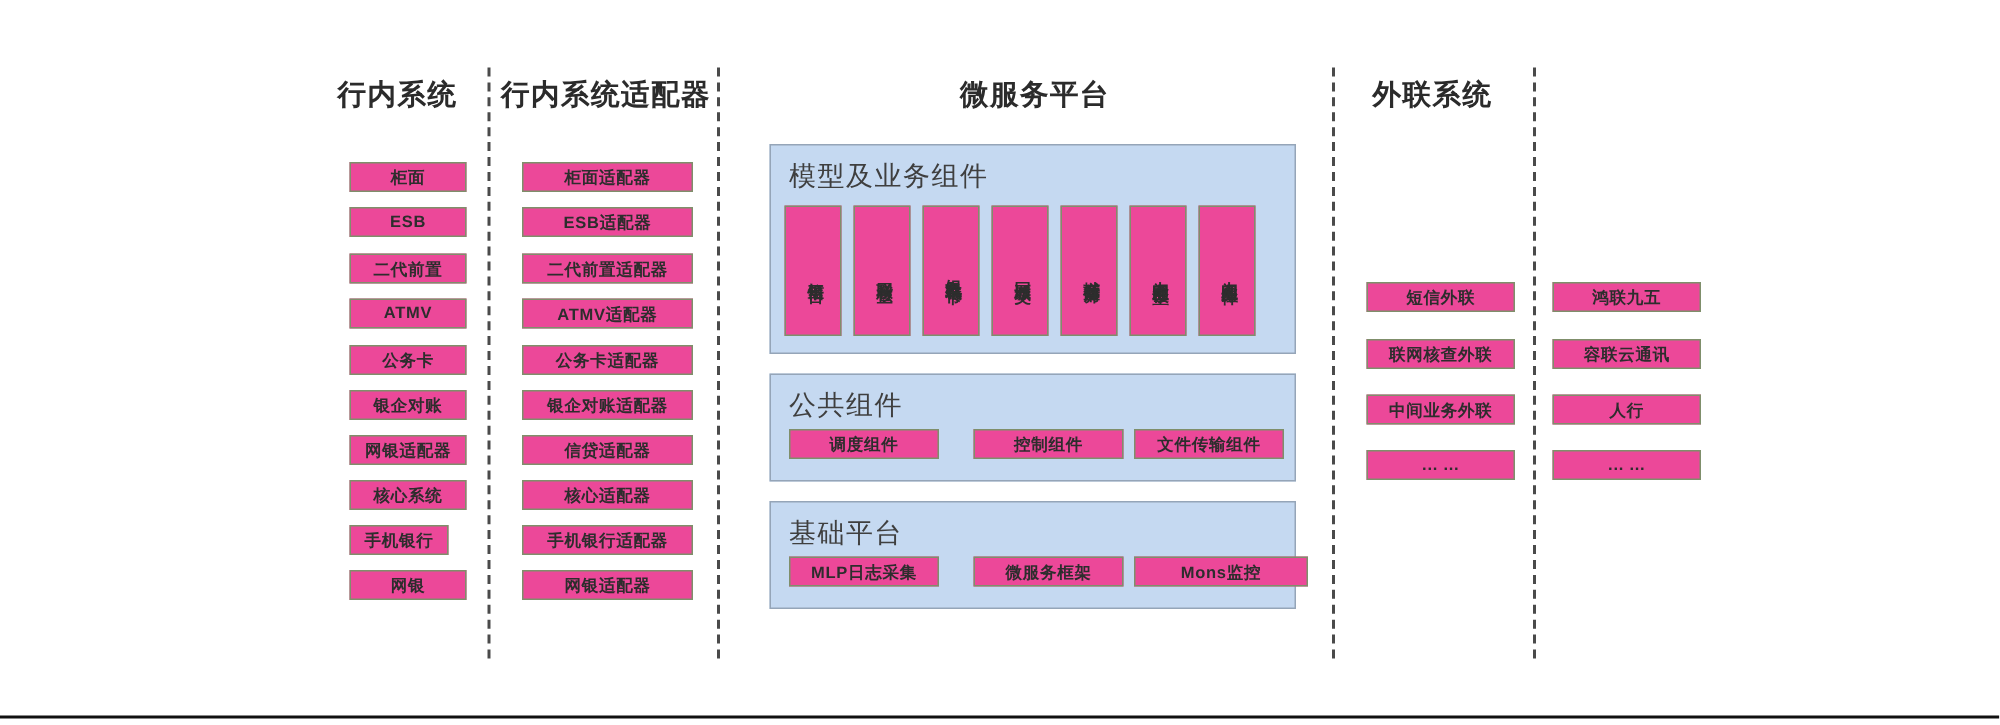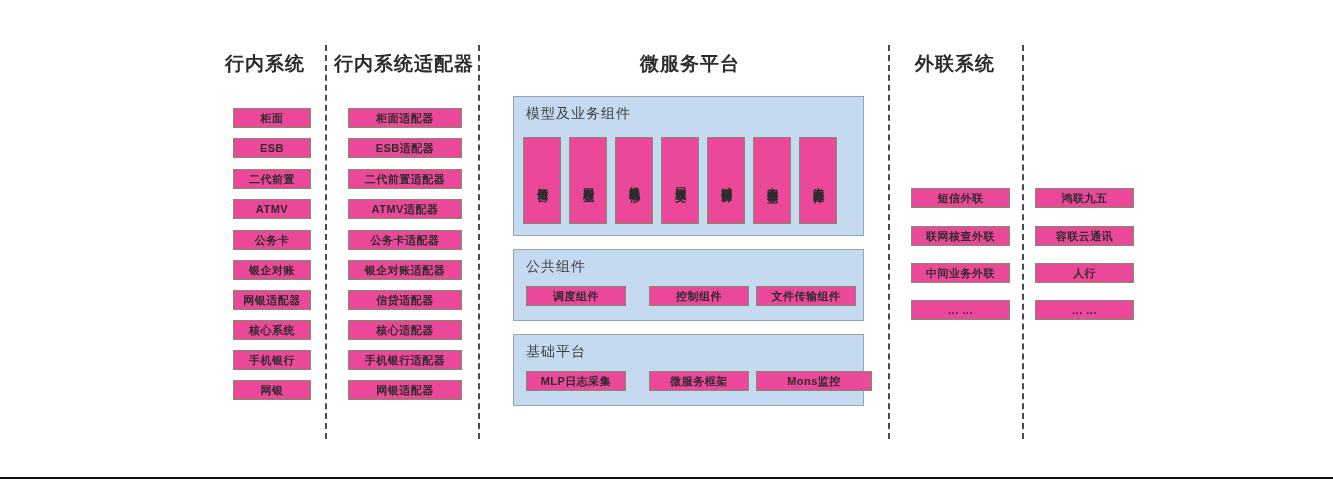--- a/index.html
+++ b/index.html
@@ -76,21 +76,21 @@
   .bluepanel {
     position: absolute;
     box-sizing: border-box;
     background: #c5d9f1;
     border: 1px solid #95a5b8;
   }
   .panel-title {
     position: absolute;
     left: 12px;
     top: 8px;
-    font-size: 14px;
+    font-size: 18px;
     color: #3f3f3f;
     font-weight: normal;
     letter-spacing: 1px;
     white-space: nowrap;
   }
 </style>
 </head>
 <body>
 
 <div id="canvas">
@@ -106,21 +106,21 @@
   <div class="col-header" style="left:890px; top:52px; width:130px;">外联系统</div>
 
   <div class="gbox" style="left:233px; top:108px; width:78px; height:20px;">柜面</div>
   <div class="gbox" style="left:233px; top:138px; width:78px; height:20px;">ESB</div>
   <div class="gbox" style="left:233px; top:169px; width:78px; height:20px;">二代前置</div>
   <div class="gbox" style="left:233px; top:199px; width:78px; height:20px;">ATMV</div>
   <div class="gbox" style="left:233px; top:230px; width:78px; height:20px;">公务卡</div>
   <div class="gbox" style="left:233px; top:260px; width:78px; height:20px;">银企对账</div>
   <div class="gbox" style="left:233px; top:290px; width:78px; height:20px;">网银适配器</div>
   <div class="gbox" style="left:233px; top:320px; width:78px; height:20px;">核心系统</div>
-  <div class="gbox" style="left:233px; top:350px; width:78px; height:20px;">手机银行</div>
+  <div class="gbox" style="left:233px; top:350px; width:66px; height:20px;">手机银行</div>
   <div class="gbox" style="left:233px; top:380px; width:78px; height:20px;">网银</div>
 
   <div class="gbox" style="left:348px; top:108px; width:114px; height:20px;">柜面适配器</div>
   <div class="gbox" style="left:348px; top:138px; width:114px; height:20px;">ESB适配器</div>
   <div class="gbox" style="left:348px; top:169px; width:114px; height:20px;">二代前置适配器</div>
   <div class="gbox" style="left:348px; top:199px; width:114px; height:20px;">ATMV适配器</div>
   <div class="gbox" style="left:348px; top:230px; width:114px; height:20px;">公务卡适配器</div>
   <div class="gbox" style="left:348px; top:260px; width:114px; height:20px;">银企对账适配器</div>
   <div class="gbox" style="left:348px; top:290px; width:114px; height:20px;">信贷适配器</div>
   <div class="gbox" style="left:348px; top:320px; width:114px; height:20px;">核心适配器</div>

